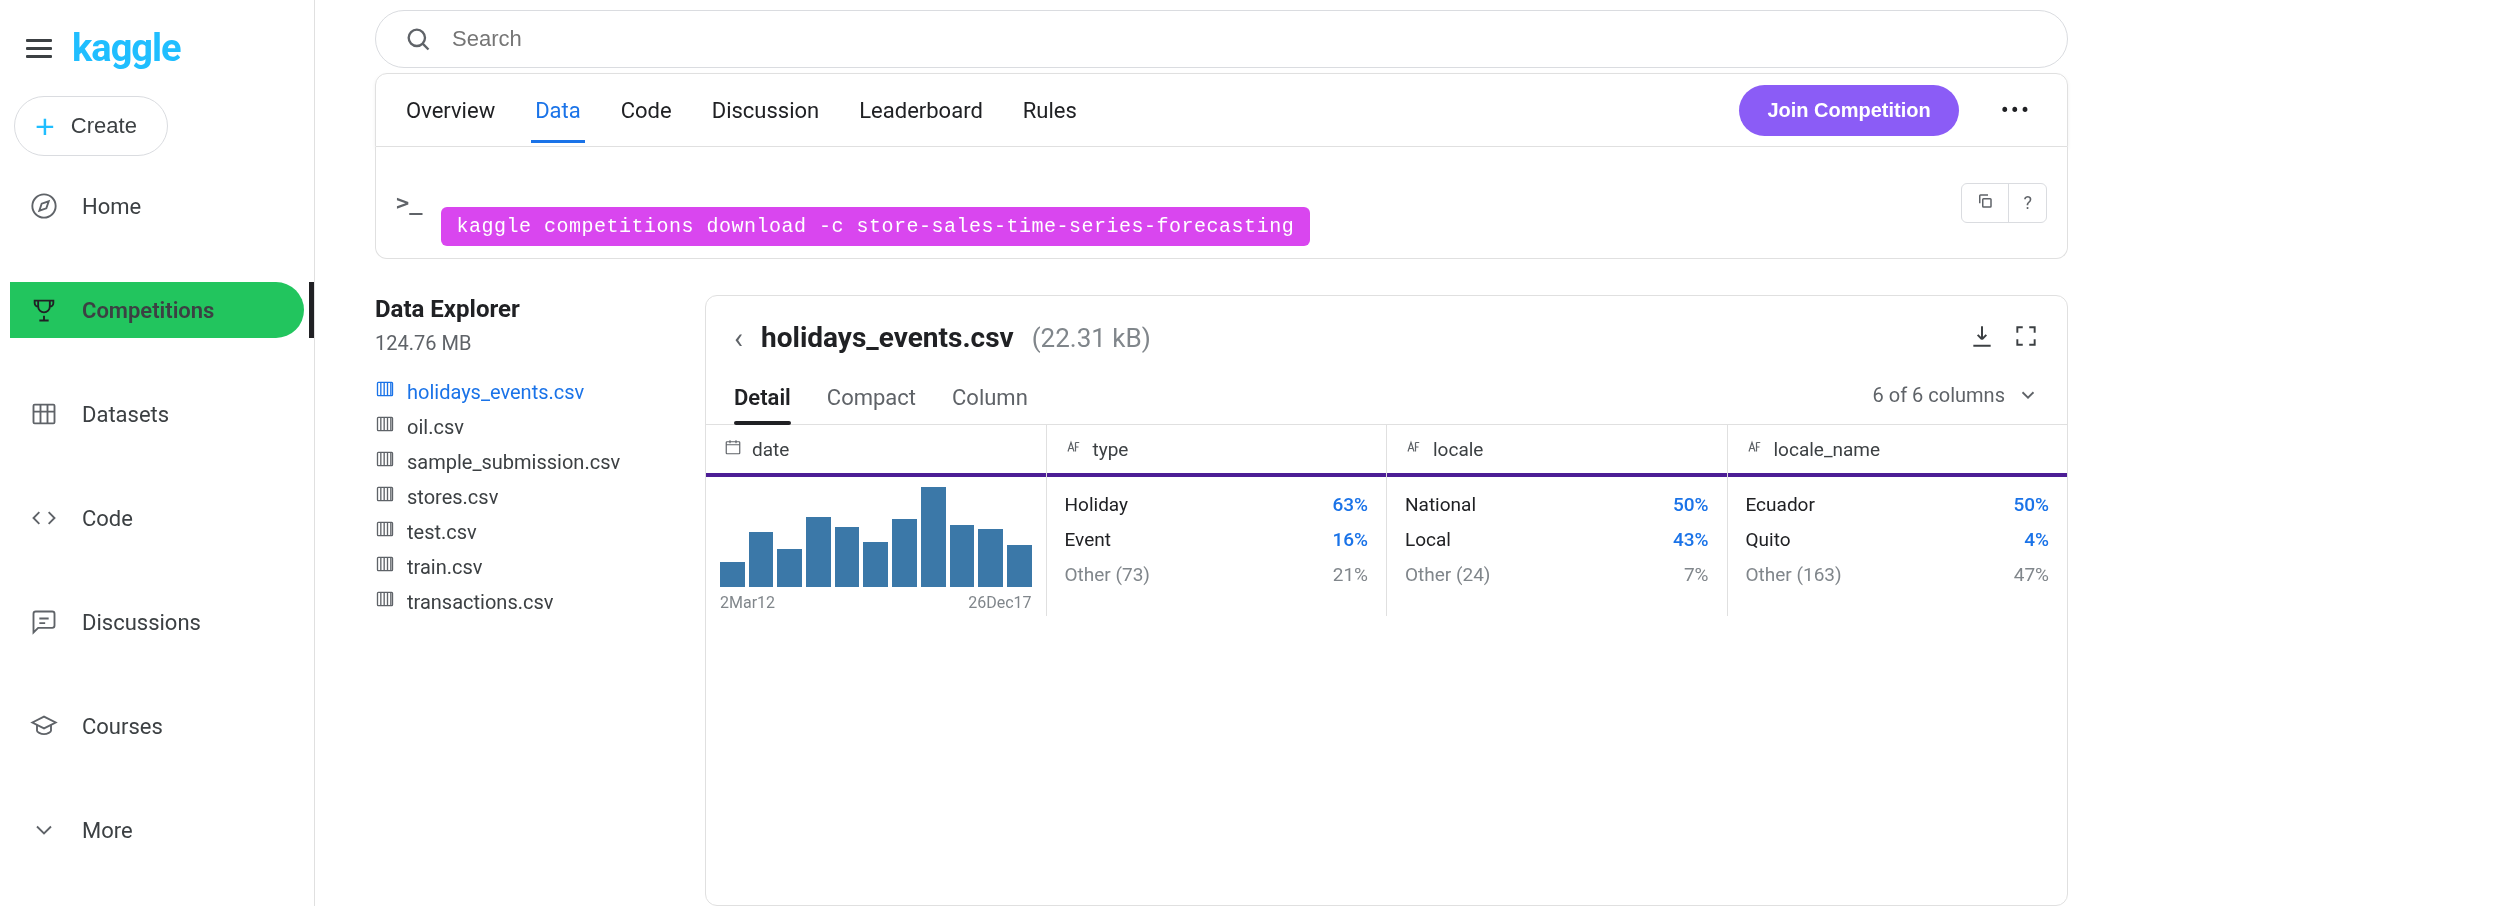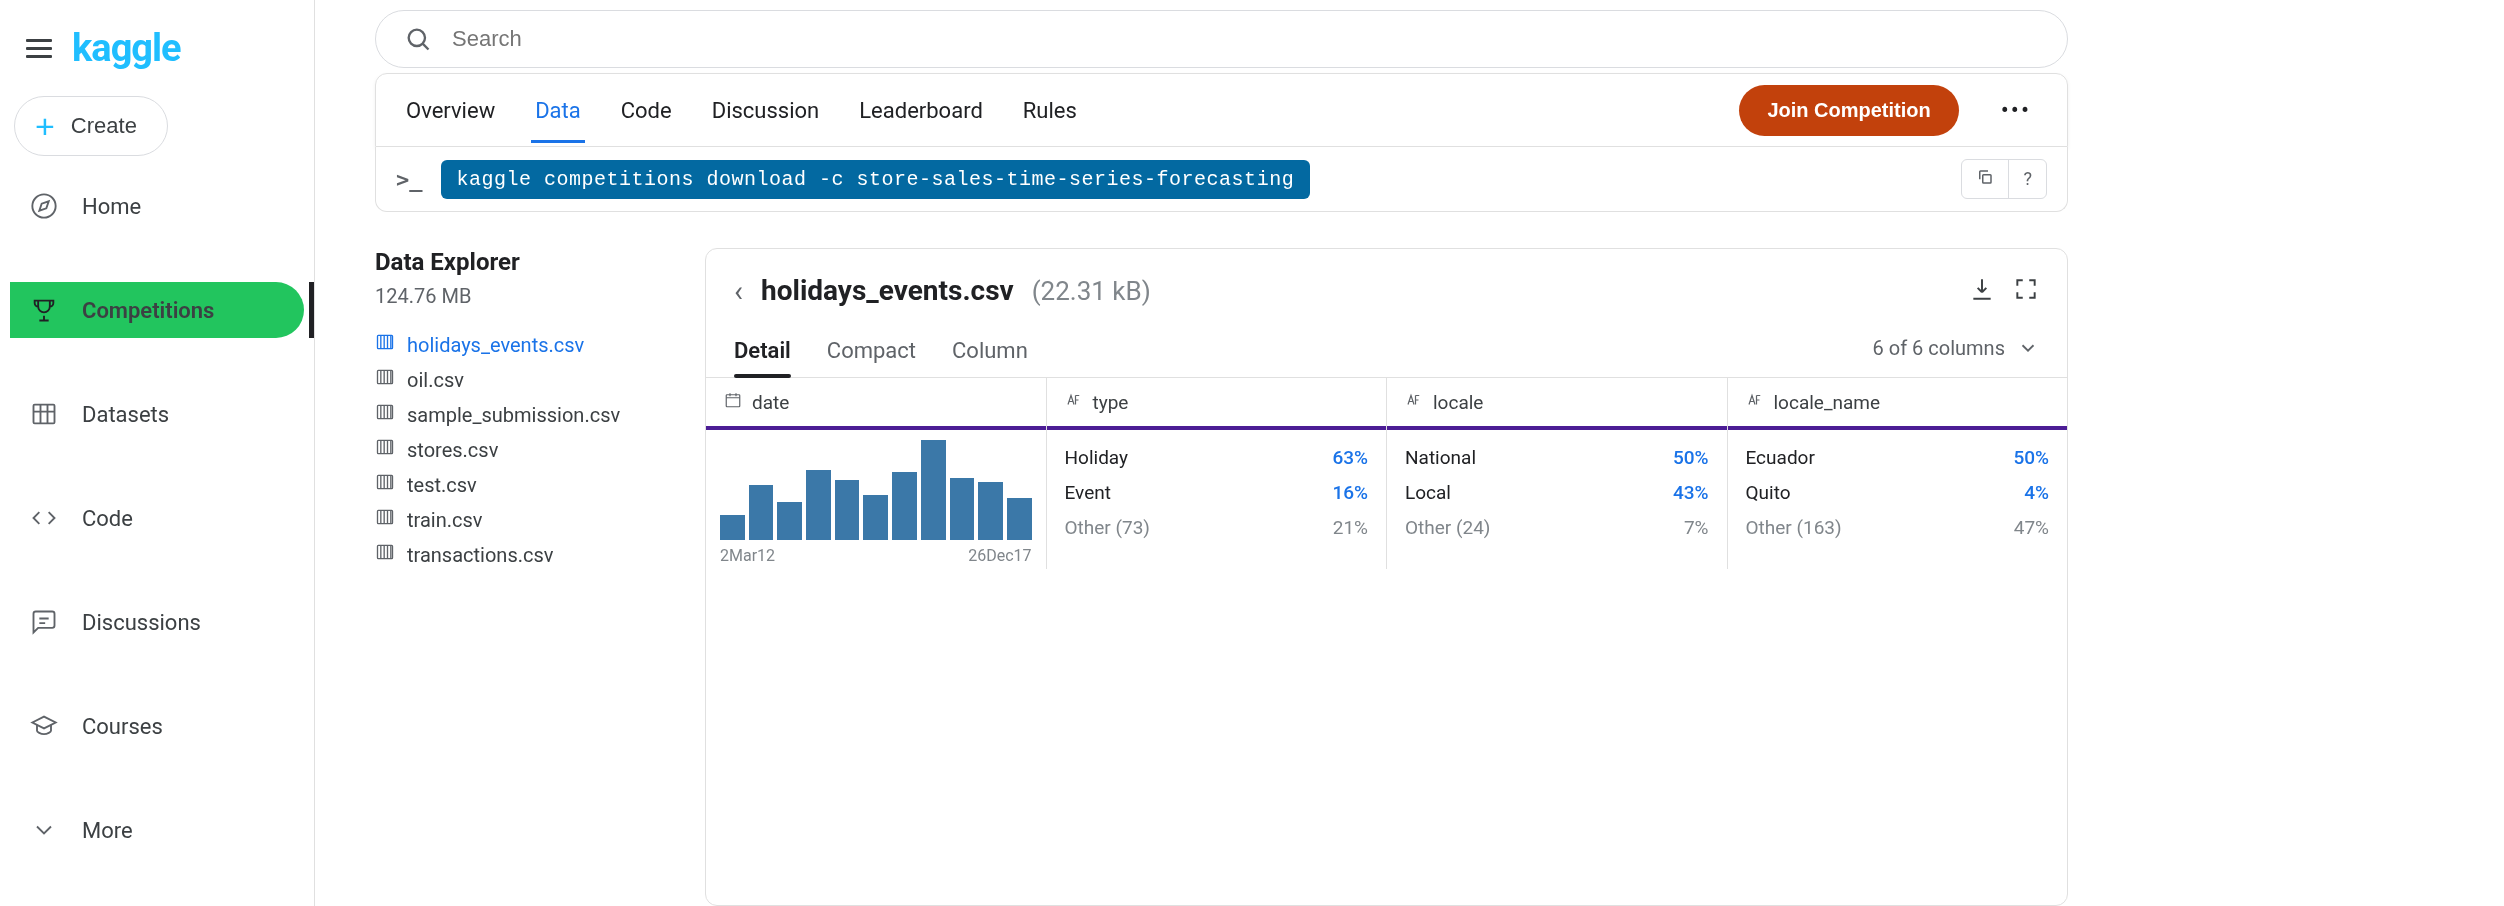--- a/index.html
+++ b/index.html
@@ -28,26 +28,26 @@
 .search-bar { display: flex; align-items: center; gap: 20px; border: 1px solid #dadce0; border-radius: 40px; padding: 14px 28px; margin-bottom: 5px; }
 .search-bar svg { width: 28px; height: 28px; stroke: #5f6368; fill: none; stroke-width: 2; }
 .search-input { border: none; outline: none; font-size: 22px; color: #5f6368; flex: 1; background: transparent; }
 
 .tabbar-wrap { border: 1px solid #e0e0e0; border-radius: 12px 12px 0 0; box-shadow: 0 2px 4px rgba(0,0,0,0.06); margin-bottom: 0; }
 .tabbar { display: flex; align-items: center; padding: 0 26px; gap: 32px; height: 72px; }
 .tab { font-size: 22px; color: #202124; cursor: pointer; padding: 20px 4px; position: relative; }
 .tab.active { color: #1a73e8; }
 .tab.active::after { content: ""; position: absolute; bottom: 0; left: 0; right: 0; height: 3px; background: #1a73e8; }
 .tab-spacer { flex: 1; }
-.join-btn { background: #c2410c; color: #fff; border: none; border-radius: 28px; padding: 14px 28px; font-size: 20px; font-weight: 600; cursor: pointer; }
+.join-btn { background: #8b5cf6; color: #fff; border: none; border-radius: 28px; padding: 14px 28px; font-size: 20px; font-weight: 600; cursor: pointer; }
 .more-btn { font-size: 24px; cursor: pointer; padding: 0 10px; letter-spacing: 2px; }
 
 .cmd-row { display: flex; align-items: center; gap: 18px; border: 1px solid #e0e0e0; border-top: none; border-radius: 0 0 12px 12px; padding: 12px 20px; background: #fff; }
 .prompt { font-family: monospace; font-size: 22px; color: #5f6368; font-weight: 700; }
-.cmd-pill { background: #0369a1; color: #fff; font-family: "Courier New", monospace; font-size: 20px; padding: 8px 16px; border-radius: 6px; letter-spacing: 0.5px; }
+.cmd-pill { background: #d946ef; color: #fff; font-family: "Courier New", monospace; font-size: 20px; padding: 8px 16px; border-radius: 6px; letter-spacing: 0.5px; margin-top: 48px; }
 .cmd-icons { margin-left: auto; display: flex; border: 1px solid #dadce0; border-radius: 6px; overflow: hidden; }
 .cmd-icon { padding: 8px 14px; border-right: 1px solid #dadce0; cursor: pointer; color: #5f6368; font-size: 18px; }
 .cmd-icon:last-child { border-right: none; }
 
 
 .content-row { display: flex; gap: 50px; margin-top: 36px; flex: 1; min-height: 0; }
 .explorer { width: 280px; flex-shrink: 0; }
 .explorer h3 { font-size: 24px; font-weight: 700; margin-bottom: 8px; }
 .explorer .size { color: #5f6368; font-size: 20px; margin-bottom: 24px; }
 .file-list { display: flex; flex-direction: column; gap: 10px; }

